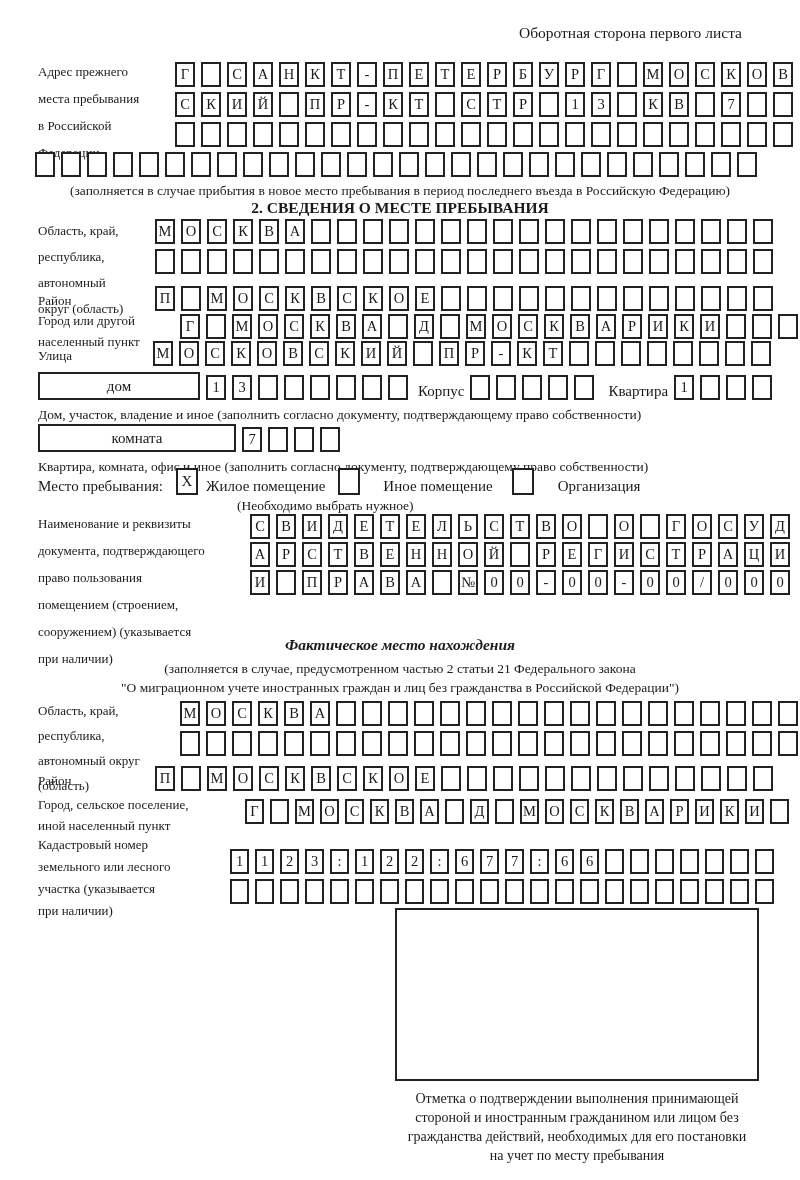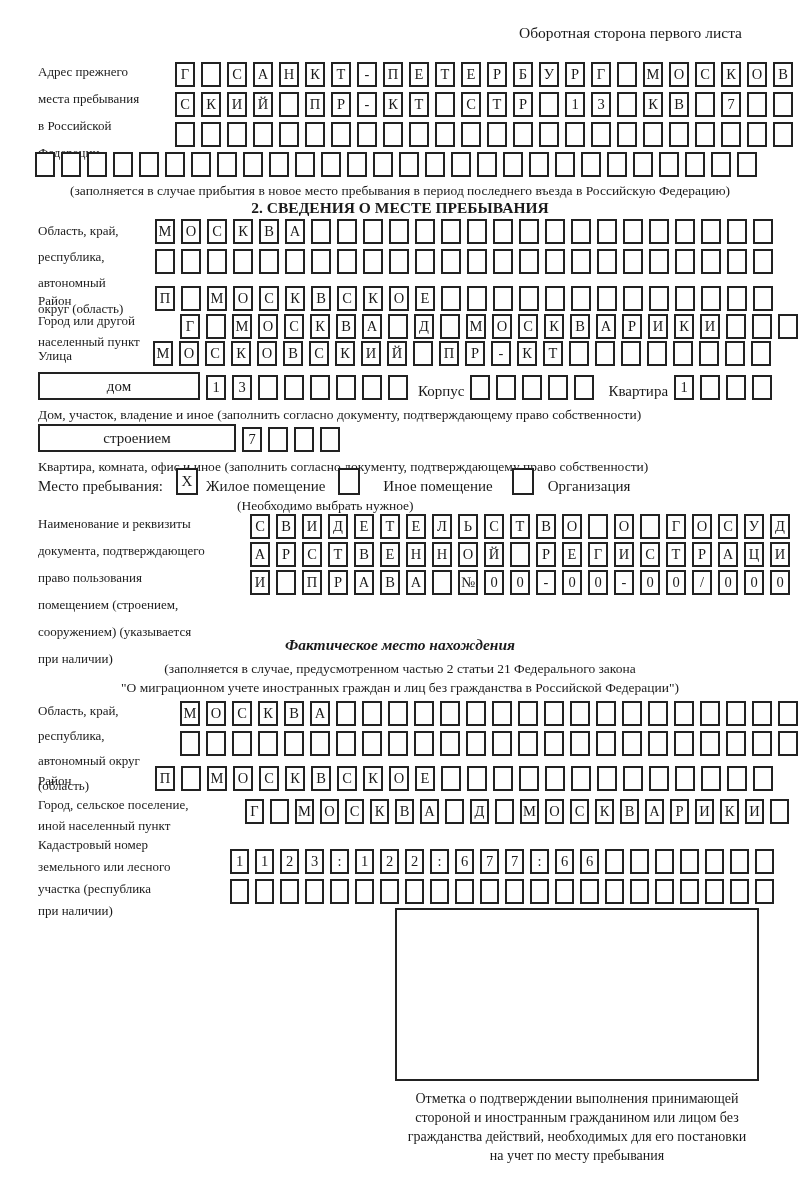--- a/index.html
+++ b/index.html
@@ -320,21 +320,21 @@
     <div class="cellrow" style="margin-left:6px;">
         <span class="cell">1</span>
         <span class="cell"></span>
         <span class="cell"></span>
         <span class="cell"></span>
       </div>
   </div>
   <div class="ab note" style="left:38px;top:405px;width:740px;">Дом, участок, владение и иное (заполнить согласно документу, подтверждающему право собственности)</div>
 
   <div class="ab hrow" style="left:38px;top:424px;">
-    <div class="widebox" style="width:198px;">строением</div>
+    <div class="widebox" style="width:198px;">комната</div>
     <div class="cellrow" style="margin-left:6px;">
         <span class="cell">7</span>
         <span class="cell"></span>
         <span class="cell"></span>
         <span class="cell"></span>
       </div>
   </div>
   <div class="ab note" style="left:38px;top:457px;width:740px;">Квартира, комната, офис и иное (заполнить согласно документу, подтверждающему право собственности)</div>
 
   <div class="ab hrow" style="left:38px;top:468px;">
@@ -343,21 +343,21 @@
         <span class="cell">X</span>
       </div>
     <div class="inlbl" style="margin-left:8px;">Жилое помещение</div>
     <div class="cellrow cb" style="margin-left:13px;">
         <span class="cell"></span>
       </div>
     <div class="inlbl" style="margin-left:23px;">Иное помещение</div>
     <div class="cellrow cb" style="margin-left:19px;">
         <span class="cell"></span>
       </div>
-    <div class="inlbl" style="margin-left:14px;">Организация</div>
+    <div class="inlbl" style="margin-left:24px;">Организация</div>
   </div>
   <div class="ab note" style="left:237px;top:496px;">(Необходимо выбрать нужное)</div>
 
   <div class="ab lbl lh27" style="left:38px;top:510px;width:210px;">Наименование и реквизиты
 документа, подтверждающего
 право пользования
 помещением (строением,
 сооружением) (указывается
 при наличии)</div>
   <div class="ab cellcol g3" style="left:250px;top:514px;">
@@ -545,21 +545,21 @@
       <span class="cell">А</span>
       <span class="cell">Р</span>
       <span class="cell">И</span>
       <span class="cell">К</span>
       <span class="cell">И</span>
       <span class="cell"></span>
     </div>
 
   <div class="ab lbl lh22" style="left:38px;top:834px;width:185px;">Кадастровый номер
 земельного или лесного
-участка (республика
+участка (указывается
 при наличии)</div>
   <div class="ab cellcol" style="left:230px;top:849px;">
     <div class="cellrow n22">
         <span class="cell">1</span>
         <span class="cell">1</span>
         <span class="cell">2</span>
         <span class="cell">3</span>
         <span class="cell">:</span>
         <span class="cell">1</span>
         <span class="cell">2</span>

